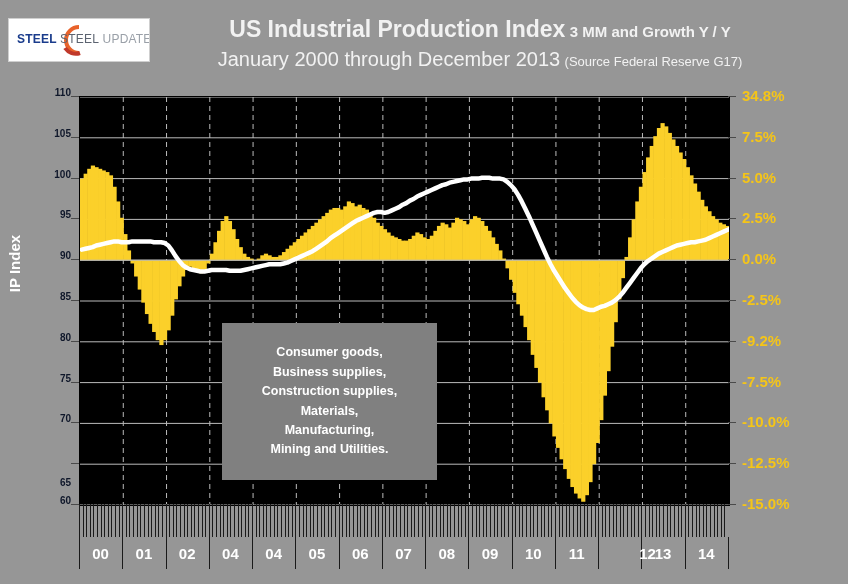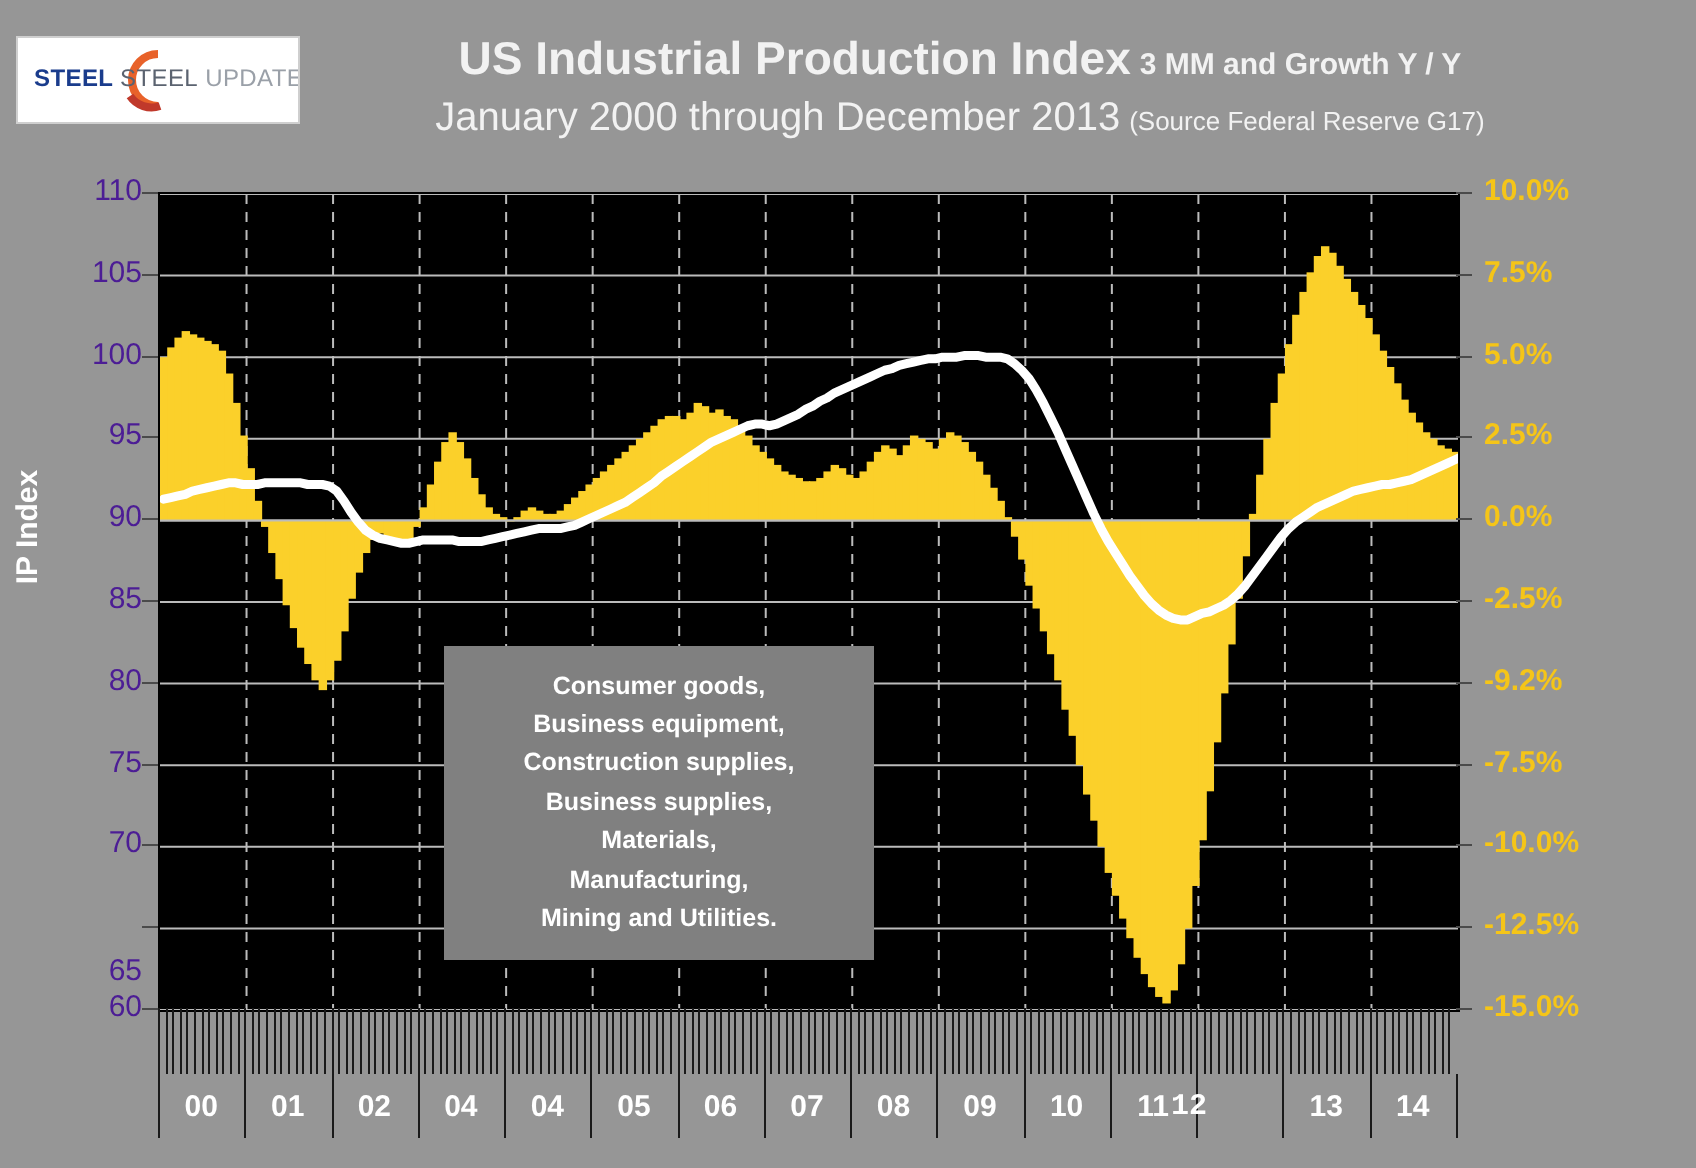--- a/index.html
+++ b/index.html
@@ -51,21 +51,21 @@
 
   
   #plot{
     position:absolute;left:79px;top:96px;width:649px;height:408px;
     background:#000000;border:1px solid #000;
   }
   #plot svg{display:block;}
 
   
   .ylab-l{
-    position:absolute;right:0;color:#4c1d95;font-size:15px;font-weight:normal;
+    position:absolute;right:0;color:#0f172a;font-size:10px;font-weight:bold;
     text-align:right;width:40px;line-height:1;
   }
   .ylab-r{
     position:absolute;left:0;color:#f5c518;font-size:15px;font-weight:bold;
     text-align:left;width:70px;line-height:1;
   }
   .xlab{
     position:absolute;color:#ffffff;font-size:15px;font-weight:bold;
     text-align:center;line-height:1;
   }
@@ -397,21 +397,21 @@
     <div class="ylab-l" style="left: 31px; top: 373.6px;">75</div>
     <div style="position: absolute; background: rgb(74, 74, 74); height: 1px; width: 8px; left: 71px; top: 381.6px;"></div>
     <div class="ylab-l" style="left: 31px; top: 414.4px;">70</div>
     <div style="position: absolute; background: rgb(74, 74, 74); height: 1px; width: 8px; left: 71px; top: 422.4px;"></div>
     <div class="ylab-l" style="left: 31px; top: 455.2px; margin-top: 23px;">65</div>
     <div style="position: absolute; background: rgb(74, 74, 74); height: 1px; width: 8px; left: 71px; top: 463.2px;"></div>
     <div class="ylab-l" style="left: 31px; top: 496px;">60</div>
     <div style="position: absolute; background: rgb(74, 74, 74); height: 1px; width: 8px; left: 71px; top: 504px;"></div>
   </div>
 <div id="ytick-right-layer">
-    <div class="ylab-r" style="left: 742px; top: 88px;">10.0%</div>
+    <div class="ylab-r" style="left: 742px; top: 88px;">34.8%</div>
     <div style="position: absolute; background: rgb(74, 74, 74); height: 1px; width: 8px; left: 728px; top: 96px;"></div>
     <div class="ylab-r" style="left: 742px; top: 128.8px;">7.5%</div>
     <div style="position: absolute; background: rgb(74, 74, 74); height: 1px; width: 8px; left: 728px; top: 136.8px;"></div>
     <div class="ylab-r" style="left: 742px; top: 169.6px;">5.0%</div>
     <div style="position: absolute; background: rgb(74, 74, 74); height: 1px; width: 8px; left: 728px; top: 177.6px;"></div>
     <div class="ylab-r" style="left: 742px; top: 210.4px;">2.5%</div>
     <div style="position: absolute; background: rgb(74, 74, 74); height: 1px; width: 8px; left: 728px; top: 218.4px;"></div>
     <div class="ylab-r" style="left: 742px; top: 251.2px;">0.0%</div>
     <div style="position: absolute; background: rgb(74, 74, 74); height: 1px; width: 8px; left: 728px; top: 259.2px;"></div>
     <div class="ylab-r" style="left: 742px; top: 292px;">-2.5%</div>
@@ -629,26 +629,25 @@
     <div class="xlab" style="left: 165.533px; width: 43.2667px; top: 546px;">02</div>
     <div class="xlab" style="left: 208.8px; width: 43.2667px; top: 546px;">04</div>
     <div class="xlab" style="left: 252.067px; width: 43.2667px; top: 546px;">04</div>
     <div class="xlab" style="left: 295.333px; width: 43.2667px; top: 546px;">05</div>
     <div class="xlab" style="left: 338.6px; width: 43.2667px; top: 546px;">06</div>
     <div class="xlab" style="left: 381.867px; width: 43.2667px; top: 546px;">07</div>
     <div class="xlab" style="left: 425.133px; width: 43.2667px; top: 546px;">08</div>
     <div class="xlab" style="left: 468.4px; width: 43.2667px; top: 546px;">09</div>
     <div class="xlab" style="left: 511.667px; width: 43.2667px; top: 546px;">10</div>
     <div class="xlab" style="left: 554.933px; width: 43.2667px; top: 546px;">11</div>
-    <div class="xlab" style="left: 573px; width: 43px; top: 546px; font-family: Liberation Mono, monospace;">12</div>
+    <div class="xlab" style="left: 626px; width: 43px; top: 546px;">12</div>
     <div class="xlab" style="left: 641.467px; width: 43.2667px; top: 546px;">13</div>
     <div class="xlab" style="left: 684.733px; width: 43.2667px; top: 546px;">14</div>
   </div>
 
 <div id="annot">
     <div>Consumer goods,</div>
-    <div>Business equipment,</div>
+    <div>Business supplies,</div>
     <div>Construction supplies,</div>
-    <div>Business supplies,</div>
     <div>Materials,</div>
     <div>Manufacturing,</div>
     <div>Mining and Utilities.</div>
   </div>
 
 </body></html>

